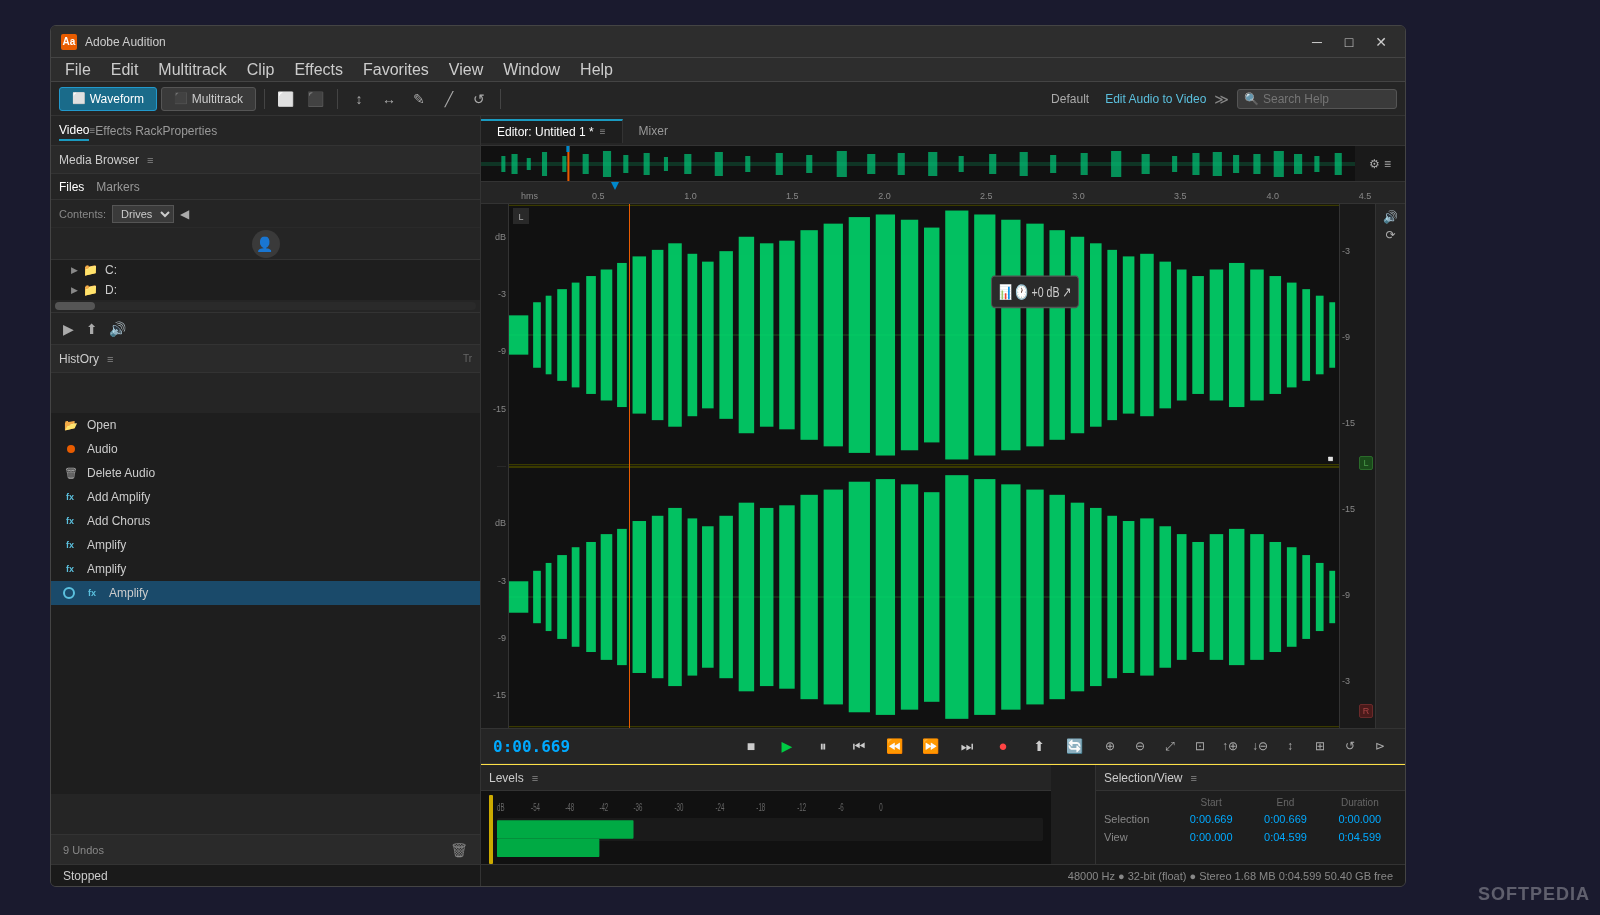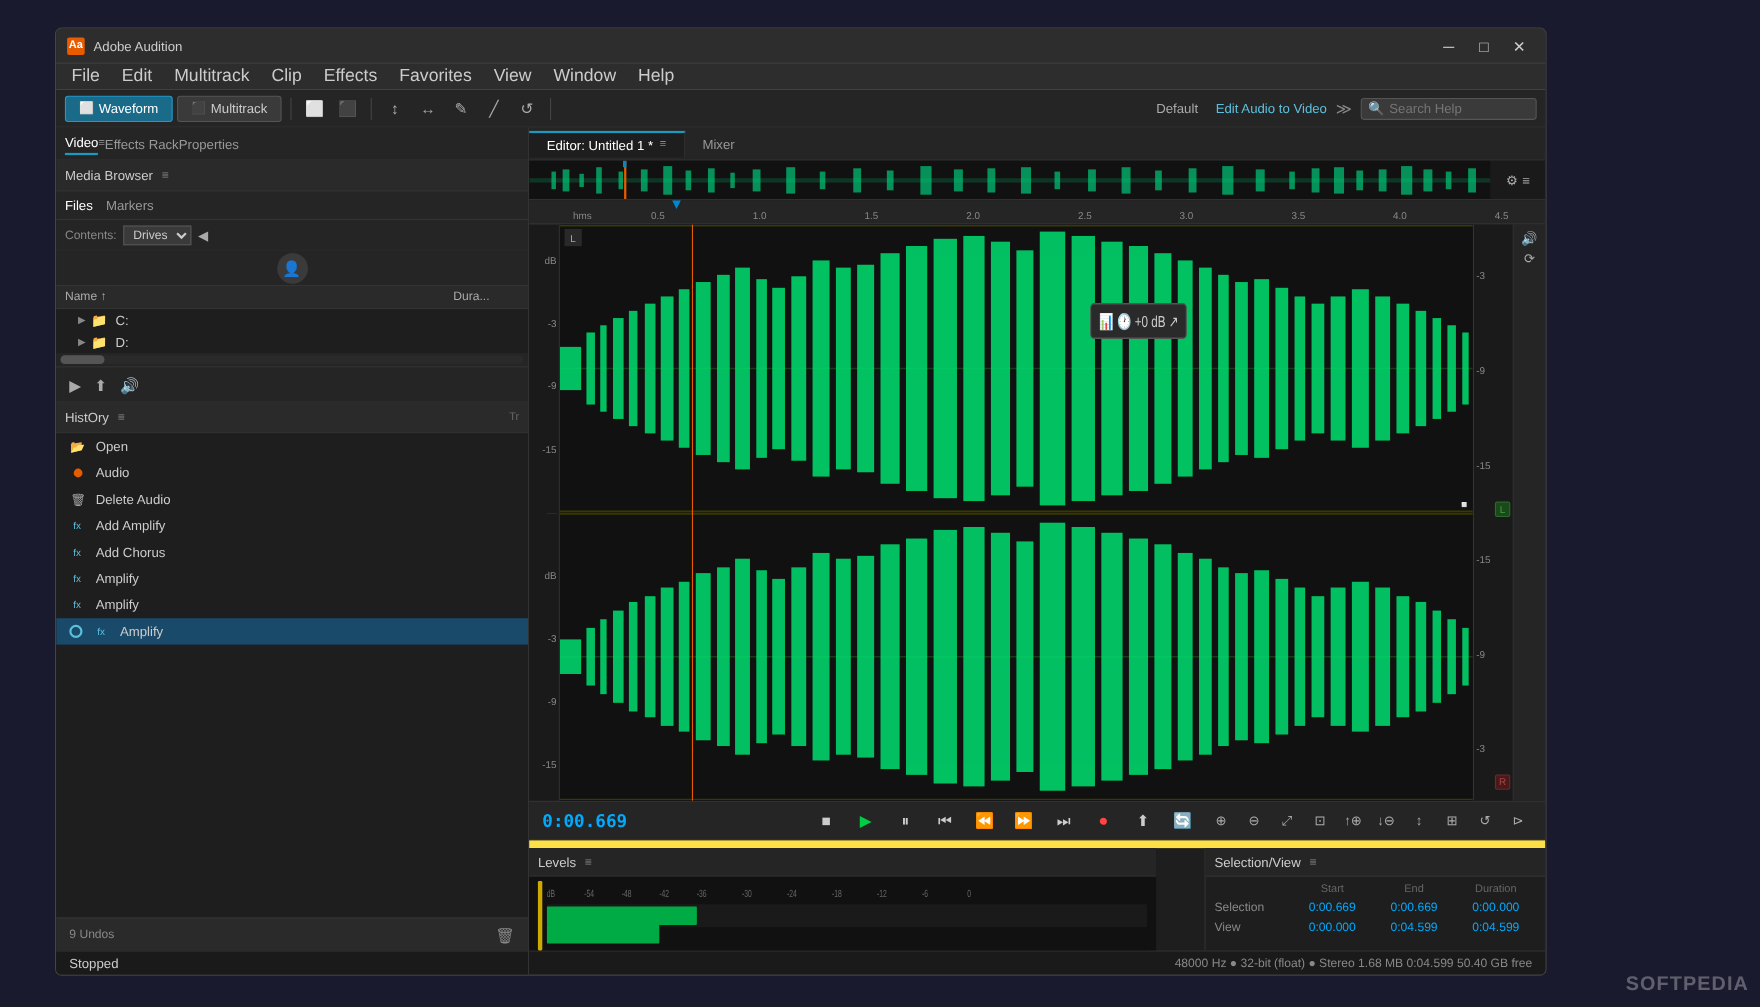--- a/index.html
+++ b/index.html
@@ -58,28 +58,28 @@
     .tree-item { display: flex; align-items: center; padding: 3px 8px; cursor: pointer; }
     .tree-arrow { width: 12px; font-size: 9px; color: #888; }
     .tree-icon { width: 18px; font-size: 12px; margin-right: 4px; }
     .tree-label { font-size: 12px; color: #ccc; }
     .tree-item.indent1 { padding-left: 20px; }
     .folder-icon { color: #8a8a8a; }
     .browser-bottom { height: 32px; display: flex; align-items: center; padding: 0 12px; gap: 12px; border-top: 1px solid #333; }
     .browser-bottom-btn { background: transparent; border: none; color: #aaa; cursor: pointer; font-size: 14px; }
 
     
-    .history-panel { flex: 1; display: flex; flex-direction: column; overflow: hidden; }
+    .history-panel { flex: 1; display: flex; flex-direction: column; overflow: hidden; gap: 40px; }
     .history-header { height: 28px; display: flex; align-items: center; padding: 0 8px; gap: 8px; background: #2a2a2a; border-bottom: 1px solid #333; }
     .history-content { flex: 1; overflow-y: auto; background: #1e1e1e; }
     .history-item { display: flex; align-items: center; padding: 4px 12px; cursor: pointer; gap: 8px; }
     .history-item.active { background: #1a4a6a; }
     .history-item-icon { width: 16px; height: 16px; display: flex; align-items: center; justify-content: center; font-size: 11px; color: #aaa; }
     .history-item-label { font-size: 12px; color: #ccc; }
-    .fx-badge { font-size: 9px; color: #5bc0de; font-weight: normal; margin-right: 2px; }
+    .fx-badge { font-size: 9px; color: #5bc0de; font-weight: bold; margin-right: 2px; }
     .record-dot { width: 8px; height: 8px; background: #e85c00; border-radius: 50%; }
     .history-footer { height: 30px; display: flex; align-items: center; padding: 0 12px; justify-content: space-between; border-top: 1px solid #333; background: #2a2a2a; }
     .undos-text { font-size: 11px; color: #888; }
 
     
     .right-area { flex: 1; display: flex; flex-direction: column; overflow: hidden; }
 
     
     .editor-tabs { height: 30px; background: #252525; display: flex; align-items: center; border-bottom: 1px solid #333; }
     .editor-tab { padding: 4px 16px; font-size: 12px; color: #ccc; cursor: pointer; border-right: 1px solid #333; display: flex; align-items: center; gap: 6px; }
@@ -95,21 +95,21 @@
     .transport-sep { flex: 1; }
     .transport-btn { width: 28px; height: 28px; background: transparent; border: none; color: #ccc; cursor: pointer; display: flex; align-items: center; justify-content: center; font-size: 14px; border-radius: 2px; }
     .transport-btn.record { color: #ff4444; }
     .transport-right { display: flex; align-items: center; gap: 4px; margin-left: auto; }
     .transport-icon-btn { width: 26px; height: 26px; background: transparent; border: none; color: #aaa; cursor: pointer; font-size: 12px; display: flex; align-items: center; justify-content: center; }
 
     
     .status-bar { height: 22px; background: #1a1a1a; display: flex; align-items: center; padding: 0 12px; border-top: 1px solid #333; font-size: 11px; color: #888; justify-content: space-between; }
 
     
-    .bottom-panels { height: 100px; display: flex; border-top: 7px solid #fde047; gap: 44px; }
+    .bottom-panels { height: 100px; display: flex; border-top: 1px solid #fde047; gap: 44px; }
 
     
     .softpedia { position: absolute; bottom: 10px; right: 10px; font-size: 18px; color: rgba(255,255,255,0.3); font-weight: bold; letter-spacing: 1px; }
 
     
     .history-content::-webkit-scrollbar { width: 6px; }
     .history-content::-webkit-scrollbar-track { background: #1a1a1a; }
     .history-content::-webkit-scrollbar-thumb { background: #444; border-radius: 3px; }
   </style>
 </head>
@@ -196,24 +196,20 @@
             <option>Drives</option>
           </select>
           <span style="font-size:12px;color:#aaa;cursor:pointer;">◀</span>
         </div>
 
         <div style="height:32px;display:flex;align-items:center;justify-content:center;border-bottom:1px solid #333;">
           <div style="width:28px;height:28px;background:#3a3a3a;border-radius:50%;display:flex;align-items:center;justify-content:center;color:#888;font-size:14px;">👤</div>
         </div>
 
         <div class="file-tree">
-          <div class="tree-header">
-            <span class="tree-col-name">Name ↑</span>
-            <span class="tree-col-dur">Dura...</span>
-          </div>
           <div class="tree-item indent1">
             <span class="tree-arrow">▶</span>
             <span class="tree-icon folder-icon">📁</span>
             <span class="tree-label">C:</span>
           </div>
           <div class="tree-item indent1">
             <span class="tree-arrow">▶</span>
             <span class="tree-icon folder-icon">📁</span>
             <span class="tree-label">D:</span>
           </div>

